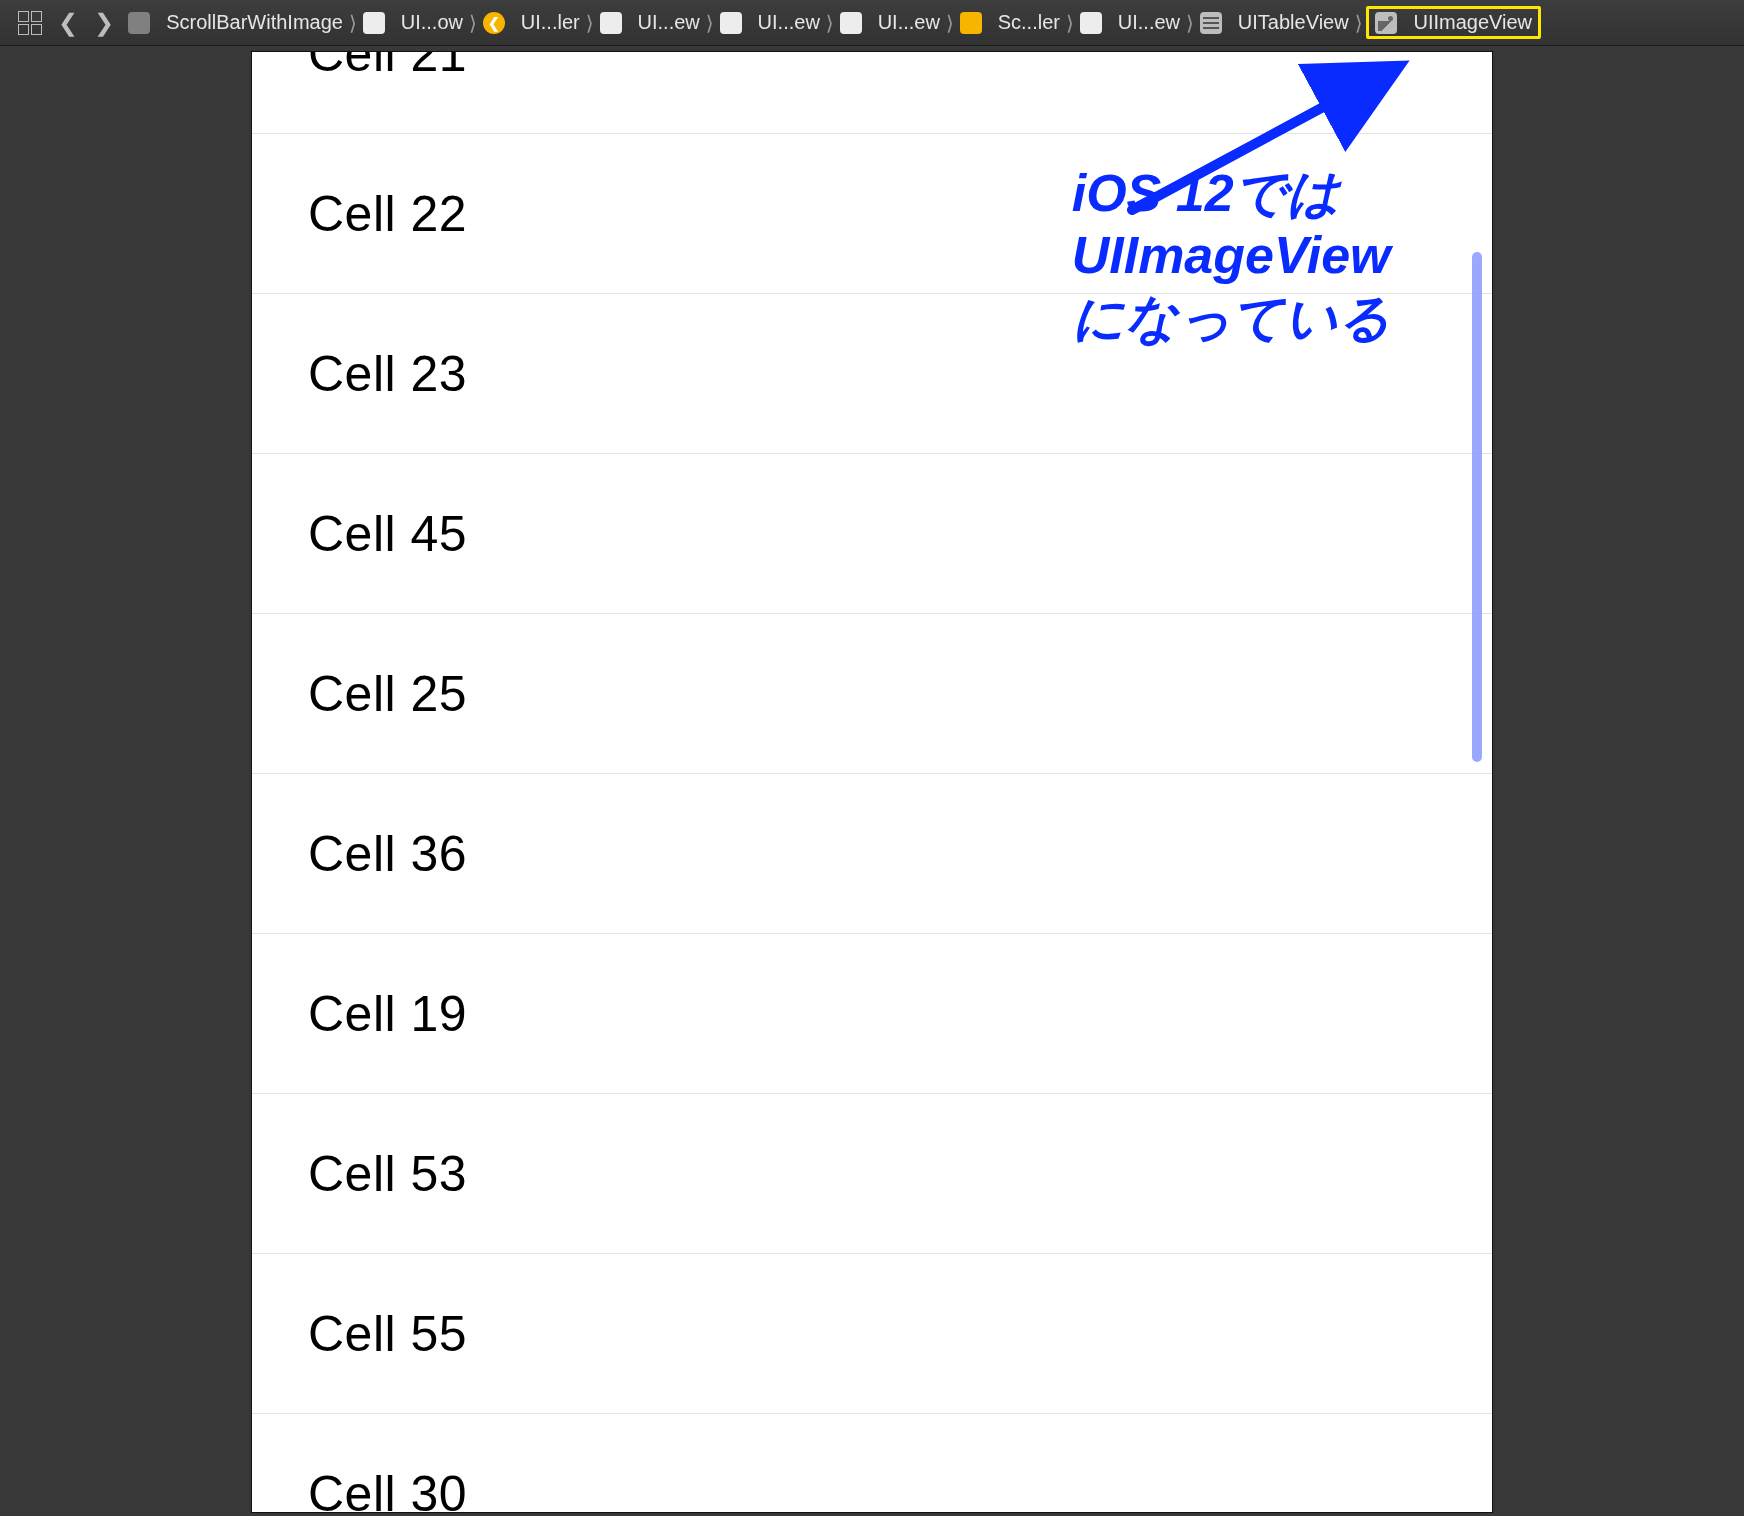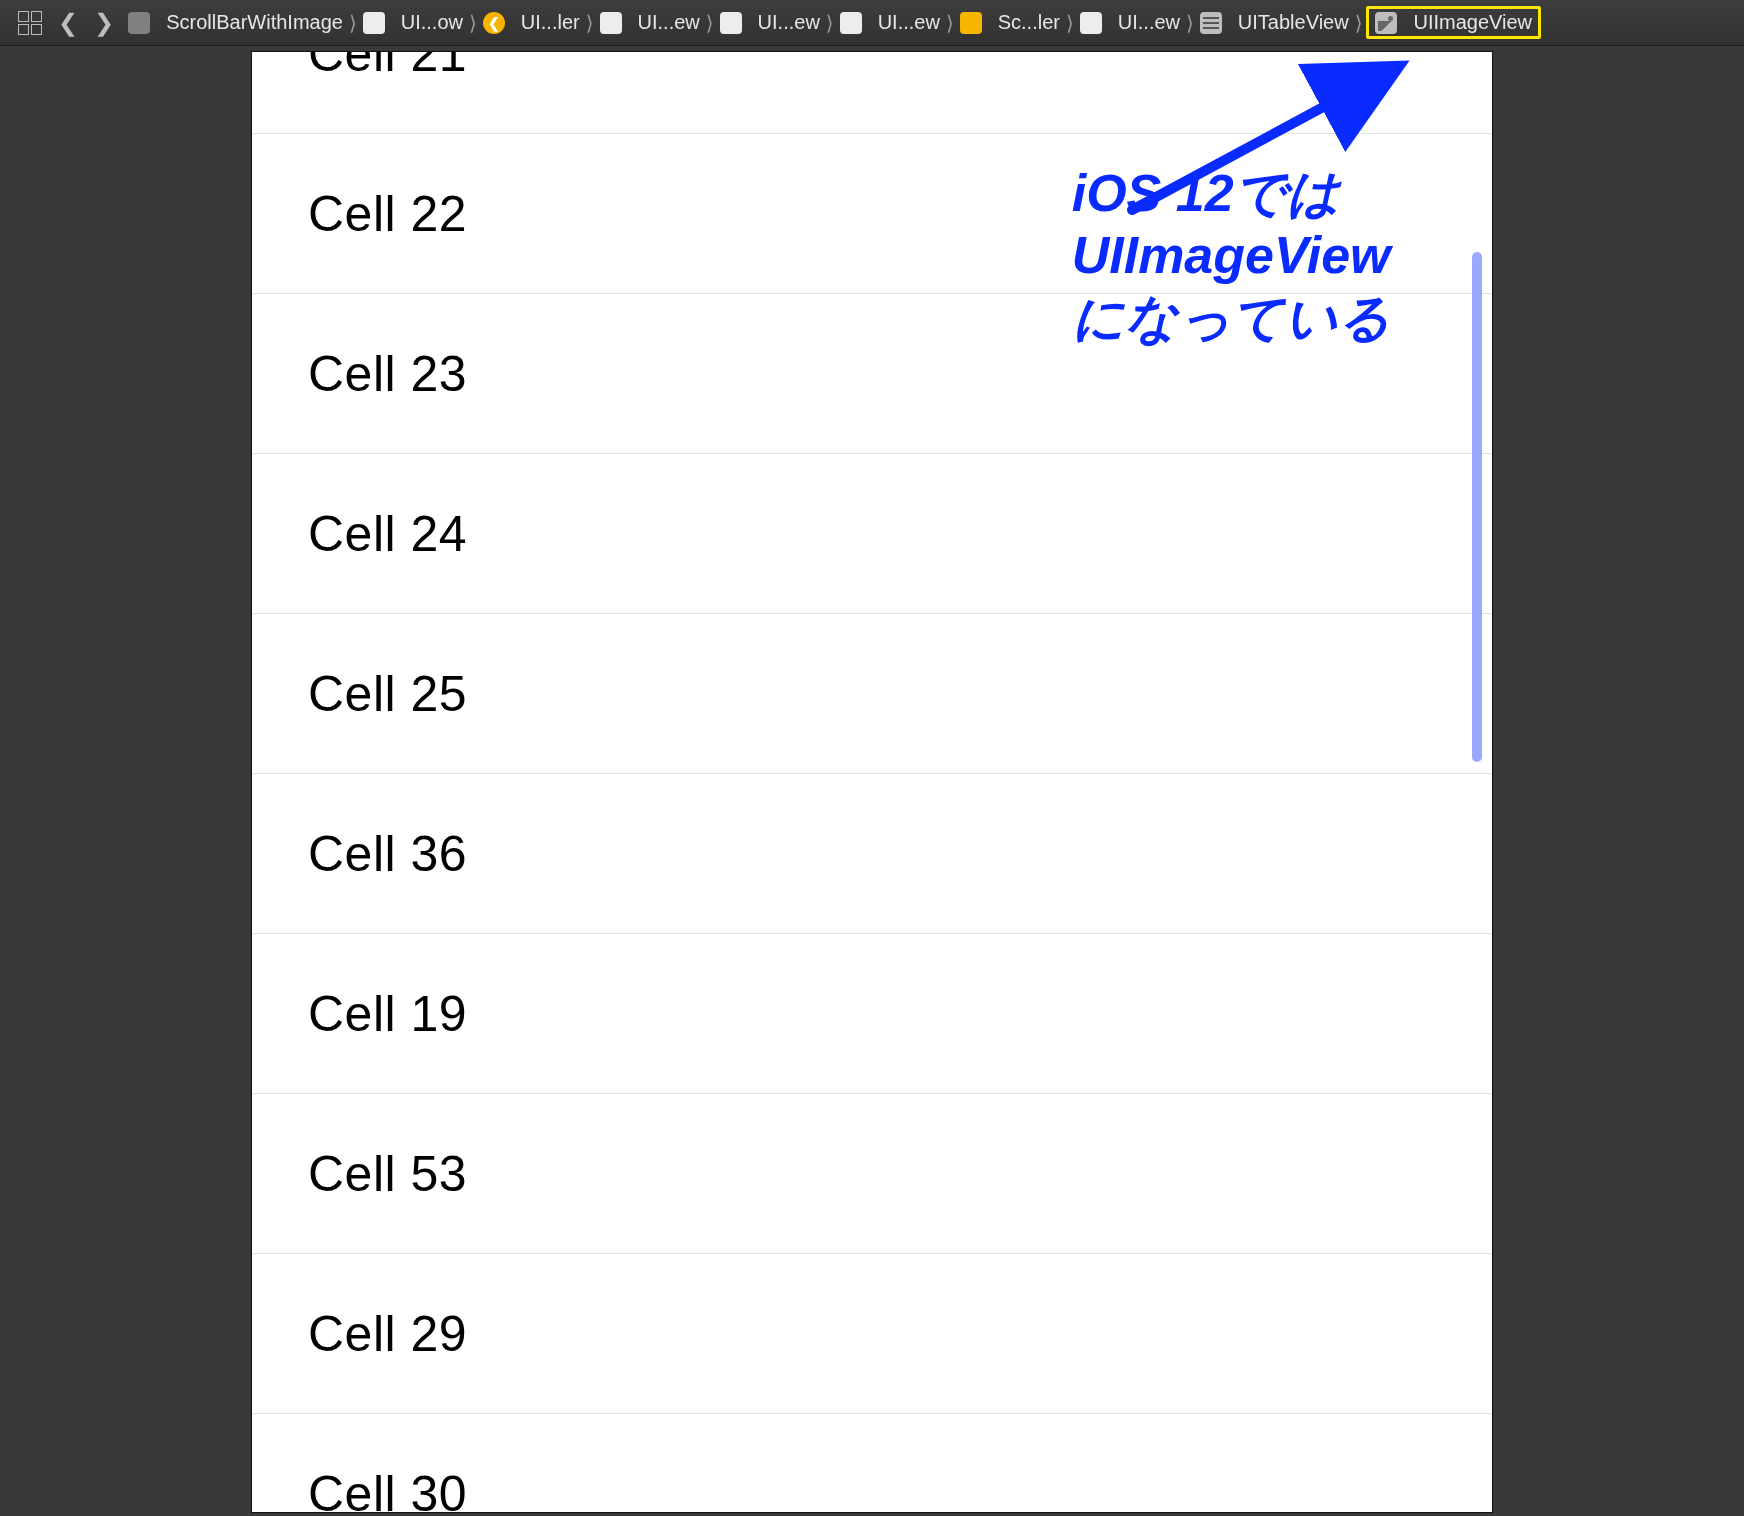--- a/index.html
+++ b/index.html
@@ -305,36 +305,36 @@
         <div class="cell">
             <span>Cell 21</span>
           </div>
         <div class="cell">
             <span>Cell 22</span>
           </div>
         <div class="cell">
             <span>Cell 23</span>
           </div>
         <div class="cell">
-            <span>Cell 24</span>
+            <span>Cell 45</span>
           </div>
         <div class="cell">
             <span>Cell 25</span>
           </div>
         <div class="cell">
             <span>Cell 36</span>
           </div>
         <div class="cell">
             <span>Cell 19</span>
           </div>
         <div class="cell">
             <span>Cell 53</span>
           </div>
         <div class="cell">
-            <span>Cell 29</span>
+            <span>Cell 55</span>
           </div>
         <div class="cell">
             <span>Cell 30</span>
           </div>
       </div>
 
       <div class="scroll-indicator"></div>
 
       <svg class="arrow" viewBox="0 0 340 200">
         <defs>

